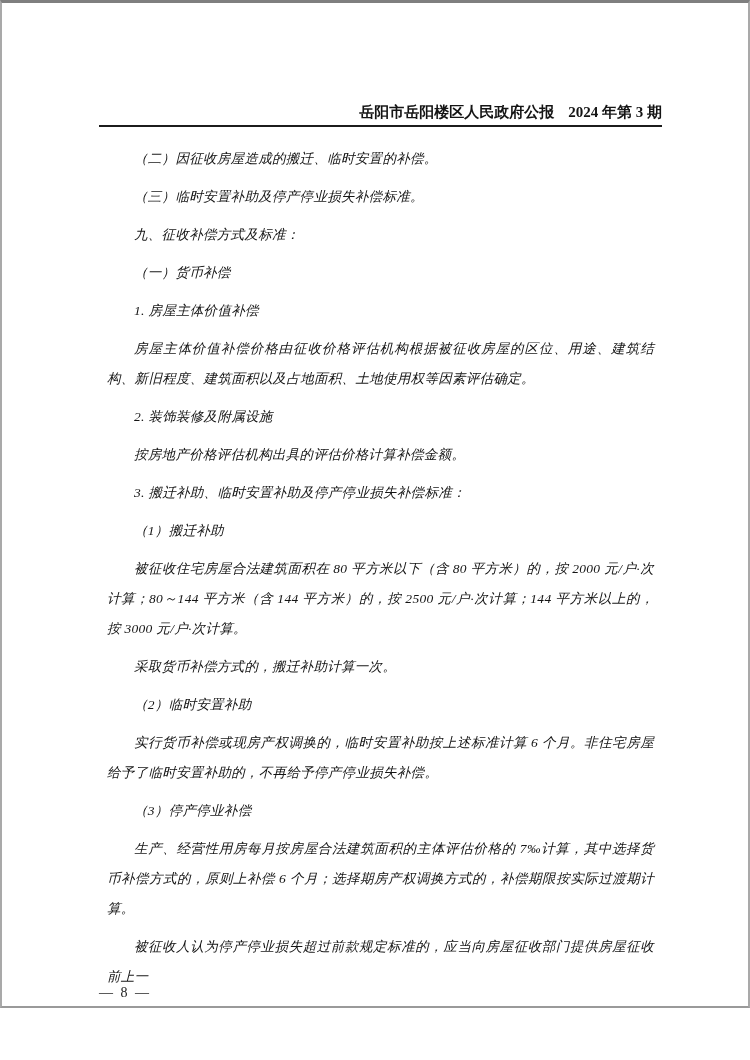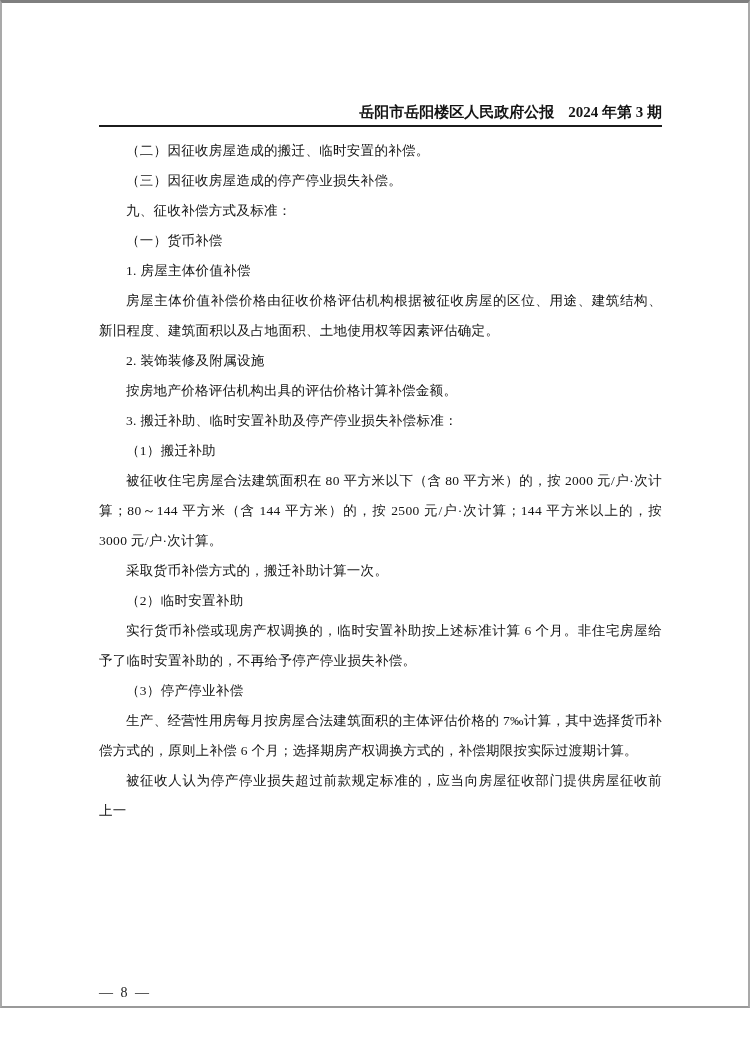--- a/index.html
+++ b/index.html
@@ -48,23 +48,24 @@
     top: 133px;
     left: 97px;
     width: 563px;
     font-size: 13.5px;
     line-height: 30px;
     text-align: justify;
     color: #141414;
     letter-spacing: 0.3px;
   }
   .content p.para {
-    margin: 0;
+    margin: 8px;
     padding: 0;
     text-indent: 2em;
+    font-style: italic;
   }
   .page-footer {
     position: absolute;
     left: 97px;
     top: 982px;
     font-size: 14px;
     color: #1a1a1a;
     letter-spacing: 2px;
   }
 </style>
@@ -74,21 +75,21 @@
 <div class="page">
 
   <div class="gazette-header">
     <span>岳阳市岳阳楼区人民政府公报</span><span class="issue">2024 年第 3 期</span>
   </div>
 
   <div class="header-rule"></div>
 
   <div class="content" id="document-body">
       <p class="para">（二）因征收房屋造成的搬迁、临时安置的补偿。</p>
-      <p class="para">（三）因征收房屋造成的停产停业损失补偿。</p>
+      <p class="para">（三）临时安置补助及停产停业损失补偿标准。</p>
       <p class="para">九、征收补偿方式及标准：</p>
       <p class="para">（一）货币补偿</p>
       <p class="para">1. 房屋主体价值补偿</p>
       <p class="para">房屋主体价值补偿价格由征收价格评估机构根据被征收房屋的区位、用途、建筑结构、新旧程度、建筑面积以及占地面积、土地使用权等因素评估确定。</p>
       <p class="para">2. 装饰装修及附属设施</p>
       <p class="para">按房地产价格评估机构出具的评估价格计算补偿金额。</p>
       <p class="para">3. 搬迁补助、临时安置补助及停产停业损失补偿标准：</p>
       <p class="para">（1）搬迁补助</p>
       <p class="para">被征收住宅房屋合法建筑面积在 80 平方米以下（含 80 平方米）的，按 2000 元/户·次计算；80～144 平方米（含 144 平方米）的，按 2500 元/户·次计算；144 平方米以上的，按 3000 元/户·次计算。</p>
       <p class="para">采取货币补偿方式的，搬迁补助计算一次。</p>

